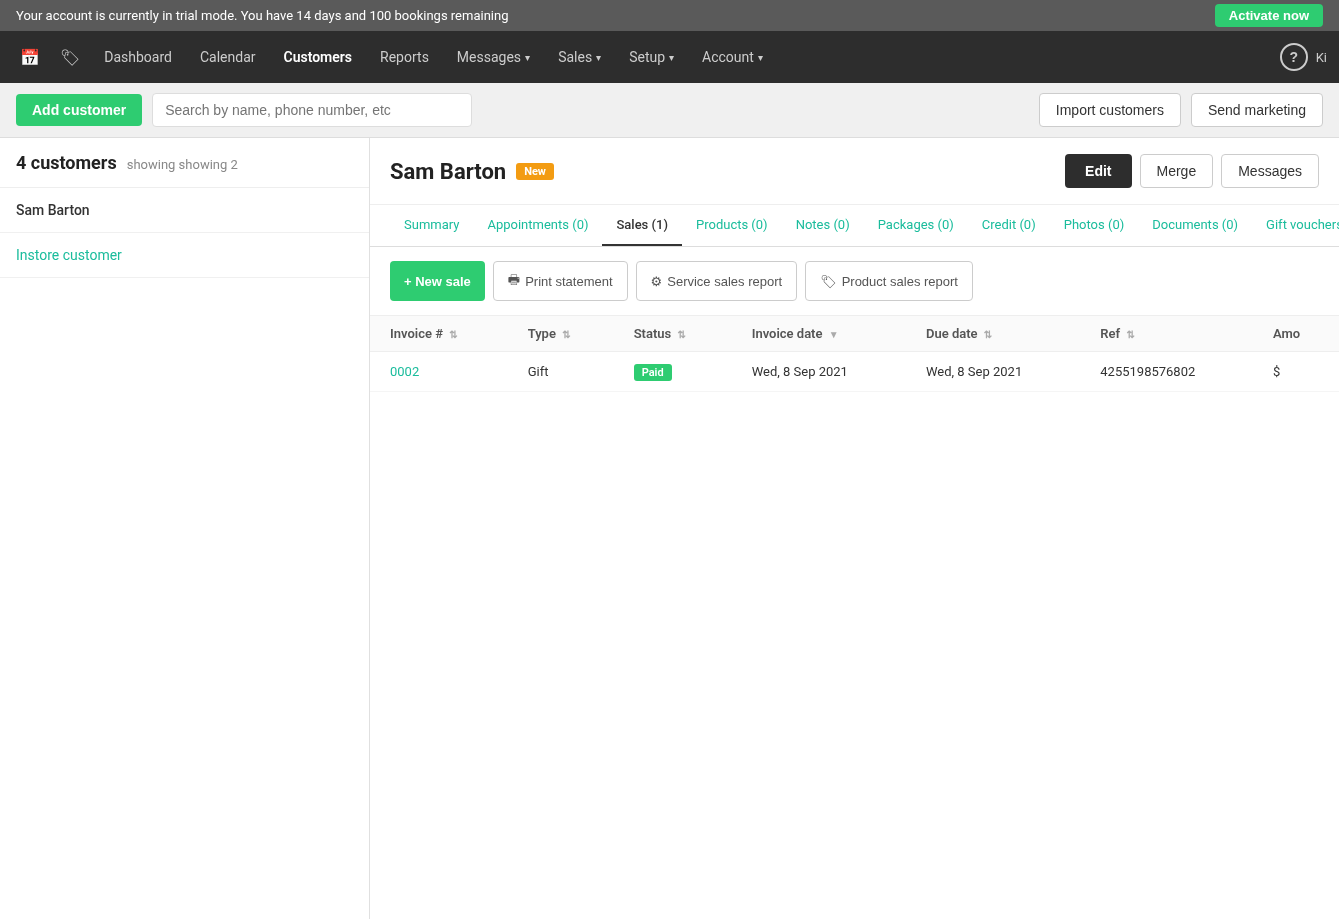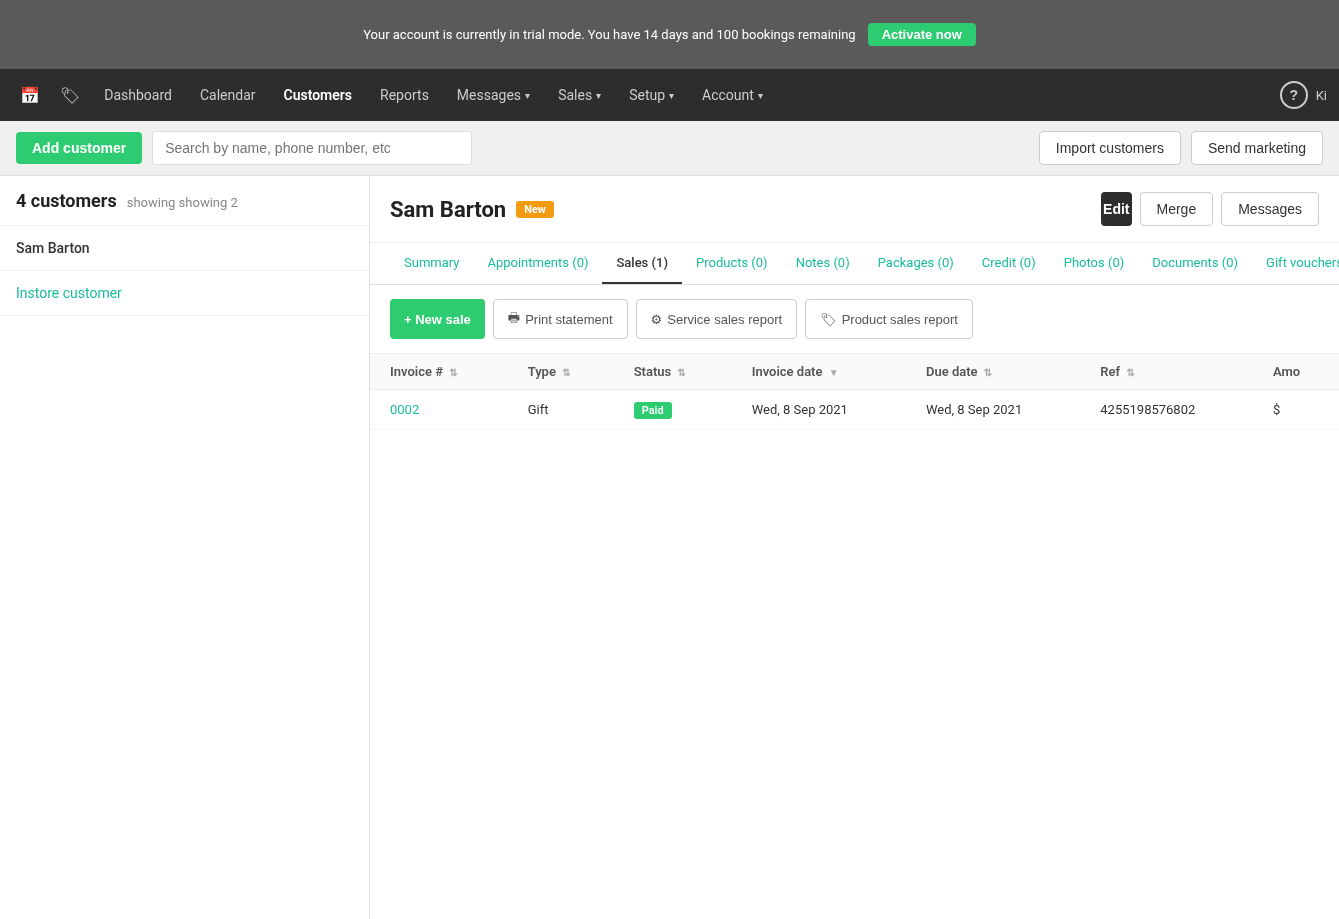--- a/index.html
+++ b/index.html
@@ -3,25 +3,25 @@
   <meta charset="utf-8">
   <style>
     * { box-sizing: border-box; margin: 0; padding: 0; }
     body { font-family: -apple-system, BlinkMacSystemFont, 'Segoe UI', Roboto, sans-serif; font-size: 14px; background: #f5f5f5; }
 
     
     .trial-banner {
       background: #5a5a5a;
       color: #fff;
       text-align: center;
-      padding: 23px 16px;
-      font-size: 13px;
-      display: flex;
-      align-items: center;
-      justify-content: center;
+      padding: 4px 16px;
+      font-size: 13px;
+      display: flex;
+      align-items: center;
+      justify-content: space-between;
       gap: 12px;
     }
     .activate-btn {
       background: #2ecc71;
       color: #fff;
       border: none;
       border-radius: 4px;
       padding: 4px 14px;
       cursor: pointer;
       font-size: 13px;
@@ -227,21 +227,21 @@
     }
     .detail-actions {
       display: flex;
       gap: 8px;
     }
     .edit-btn {
       background: #2d2d2d;
       color: #fff;
       border: none;
       border-radius: 4px;
-      padding: 8px 2px;
+      padding: 8px 20px;
       cursor: pointer;
       font-size: 14px;
       font-weight: 600;
     }
     .merge-btn, .messages-btn {
       background: #fff;
       color: #333;
       border: 1px solid #ccc;
       border-radius: 4px;
       padding: 8px 16px;

